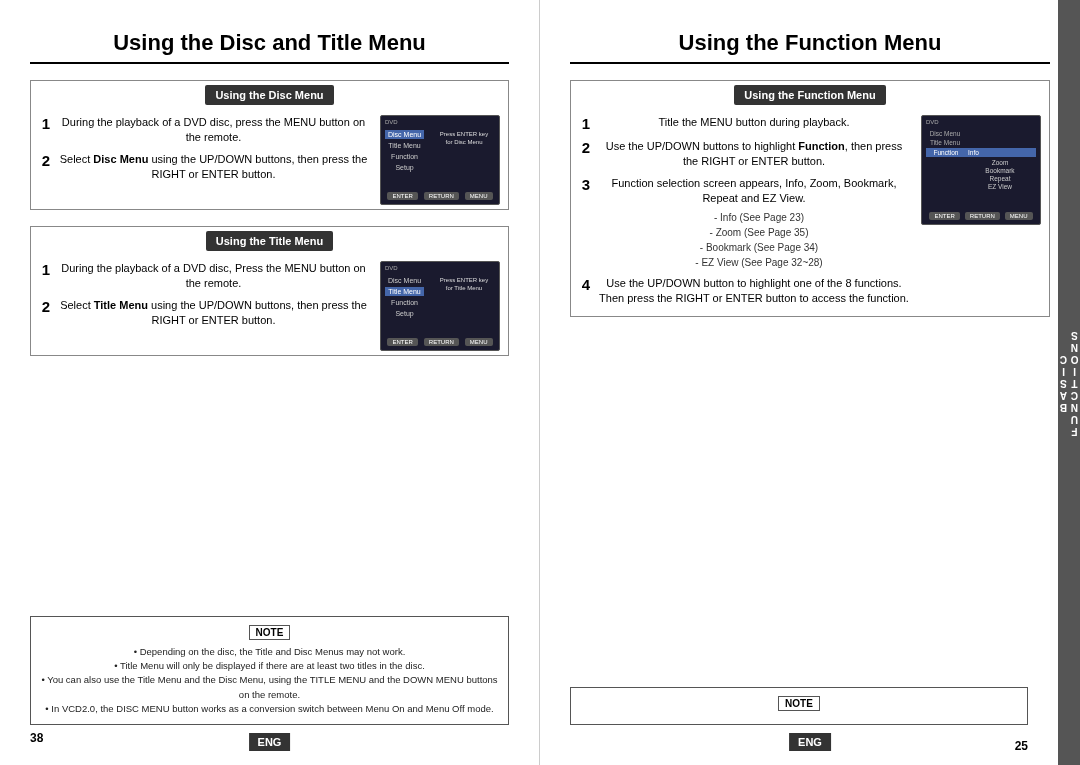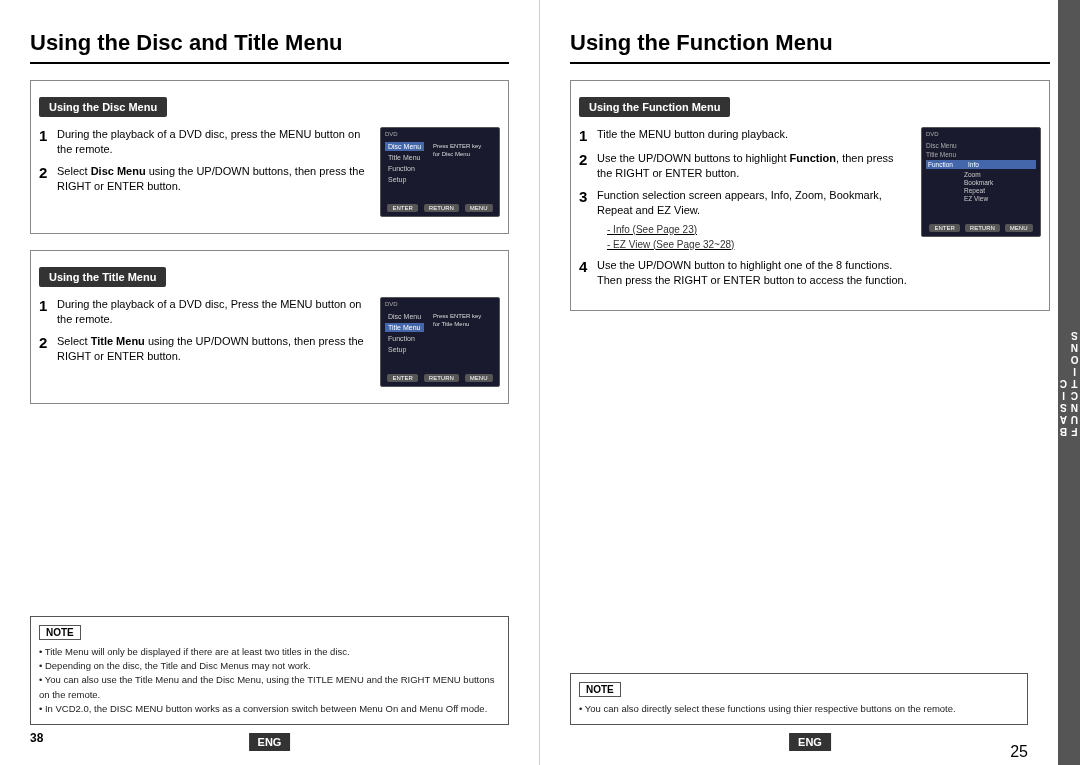--- a/index.html
+++ b/index.html
@@ -11,20 +11,21 @@
       font-size: 11px;
       color: #000;
       overflow: hidden;
       position: relative;
     }
 
     .page-container {
       display: flex;
       width: 1080px;
       height: 684px;
+      text-align: center;
     }
 
     
     .left-page {
       width: 540px;
       height: 765px;
       padding: 30px 30px 30px 30px;
       border-right: 1px solid #ccc;
       position: relative;
     }
@@ -54,21 +55,21 @@
       font-size: 11px;
       font-weight: bold;
       padding: 4px 10px;
       margin-bottom: 10px;
       border-radius: 2px;
     }
 
     
     .section-box {
       border: 1px solid #888;
-      padding: 16px 8px;
+      padding: 4px 8px;
       margin-bottom: 16px;
     }
 
     .section-content {
       display: flex;
       gap: 10px;
       align-items: flex-start;
     }
 
     .section-text {
@@ -216,24 +217,24 @@
     .page-num-left {
       position: absolute;
       bottom: 20px;
       left: 30px;
       font-size: 12px;
       font-weight: bold;
     }
 
     .page-num-right {
       position: absolute;
-      bottom: 4px;
+      bottom: 12px;
       right: 52px;
-      font-size: 16px;
-      font-weight: normal;
+      font-size: 12px;
+      font-weight: bold;
     }
 
     .eng-badge {
       position: absolute;
       bottom: 14px;
       background: #333;
       color: #fff;
       font-size: 11px;
       font-weight: bold;
       padding: 3px 9px;
@@ -245,21 +246,20 @@
     }
 
     .eng-badge-right {
       left: 50%;
       transform: translateX(-50%);
     }
 
     .sub-bullets {
       margin-left: 10px;
       margin-top: 3px;
-      text-decoration: underline;
     }
 
     .sub-bullet {
       font-size: 10px;
       line-height: 1.5;
       color: #333;
     }
   </style>
 </head>
 <body>
@@ -328,23 +328,23 @@
             <span class="dvd-control-btn">RETURN</span>
             <span class="dvd-control-btn">MENU</span>
           </div>
         </div>
       </div>
     </div>
 
     <div class="note-box" style="position:absolute;bottom:40px;left:30px;right:30px;">
       <span class="note-label">NOTE</span>
       <div class="note-text">
+        <div>• Depending on the disc, the Title and Disc Menus may not work.</div>
         <div>• Title Menu will only be displayed if there are at least two titles in the disc.</div>
-        <div>• Depending on the disc, the Title and Disc Menus may not work.</div>
-        <div>• You can also use the Title Menu and the Disc Menu, using the TITLE MENU and the RIGHT MENU buttons on the remote.</div>
+        <div>• You can also use the Title Menu and the Disc Menu, using the TITLE MENU and the DOWN MENU buttons on the remote.</div>
         <div>• In VCD2.0, the DISC MENU button works as a conversion switch between Menu On and Menu Off mode.</div>
       </div>
     </div>
 
     <span class="page-num-left">38</span>
     <div class="eng-badge eng-badge-left">ENG</div>
   </div>
 
   <div class="right-page">
 
@@ -361,20 +361,22 @@
           <div class="step">
             <span class="step-num">2</span>
             <span class="step-text">Use the UP/DOWN buttons to highlight <b>Function</b>, then press the RIGHT or ENTER button.</span>
           </div>
           <div class="step">
             <span class="step-num">3</span>
             <span class="step-text">
               Function selection screen appears, Info, Zoom, Bookmark, Repeat and EZ View.
               <div class="sub-bullets">
                 <div class="sub-bullet">- Info (See Page 23)</div>
+                <div class="sub-bullet">- Zoom (See Page 35)</div>
+                <div class="sub-bullet">- Bookmark (See Page 34)</div>
                 <div class="sub-bullet">- EZ View (See Page 32~28)</div>
               </div>
             </span>
           </div>
           <div class="step">
             <span class="step-num">4</span>
             <span class="step-text">Use the UP/DOWN button to highlight one of the 8 functions. Then press the RIGHT or ENTER button to access the function.</span>
           </div>
         </div>
 
@@ -400,23 +402,20 @@
             <span class="dvd-control-btn">ENTER</span>
             <span class="dvd-control-btn">RETURN</span>
             <span class="dvd-control-btn">MENU</span>
           </div>
         </div>
       </div>
     </div>
 
     <div class="note-box" style="position:absolute;bottom:40px;left:30px;right:52px;">
       <span class="note-label">NOTE</span>
-      <div class="note-text">
-        <div>• You can also directly select these functions using thier respective buttons on the remote.</div>
-      </div>
     </div>
 
     <span class="page-num-right">25</span>
     <div class="eng-badge eng-badge-right">ENG</div>
 
     <div style="position:absolute;right:0;top:0;bottom:0;width:22px;background:#555;display:flex;flex-direction:column;align-items:center;justify-content:center;">
       <span style="color:#fff;font-size:10px;font-weight:bold;writing-mode:vertical-rl;text-orientation:upright;letter-spacing:1px;transform:rotate(180deg);">BASIC<br>FUNCTIONS</span>
     </div>
 
   </div>

